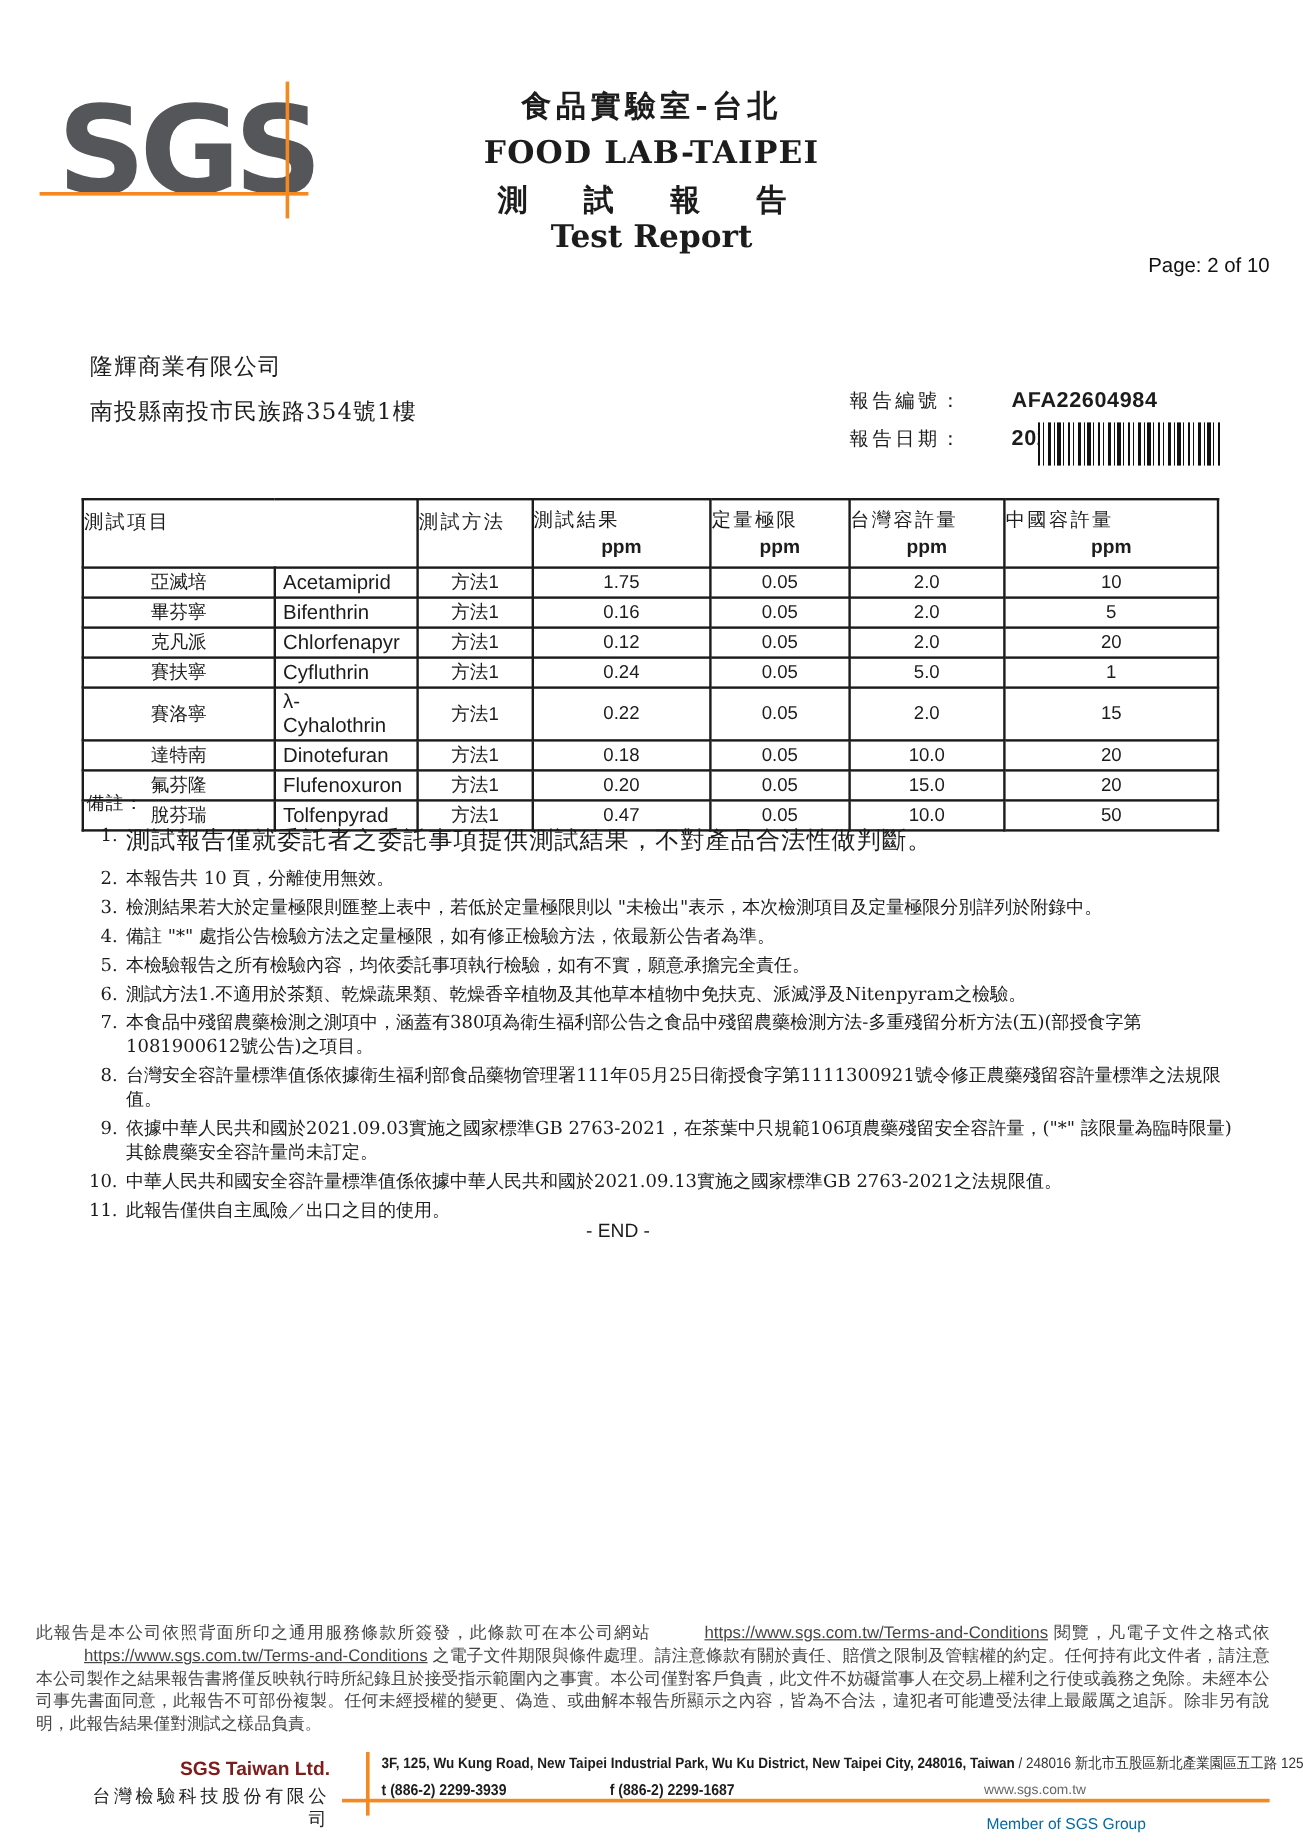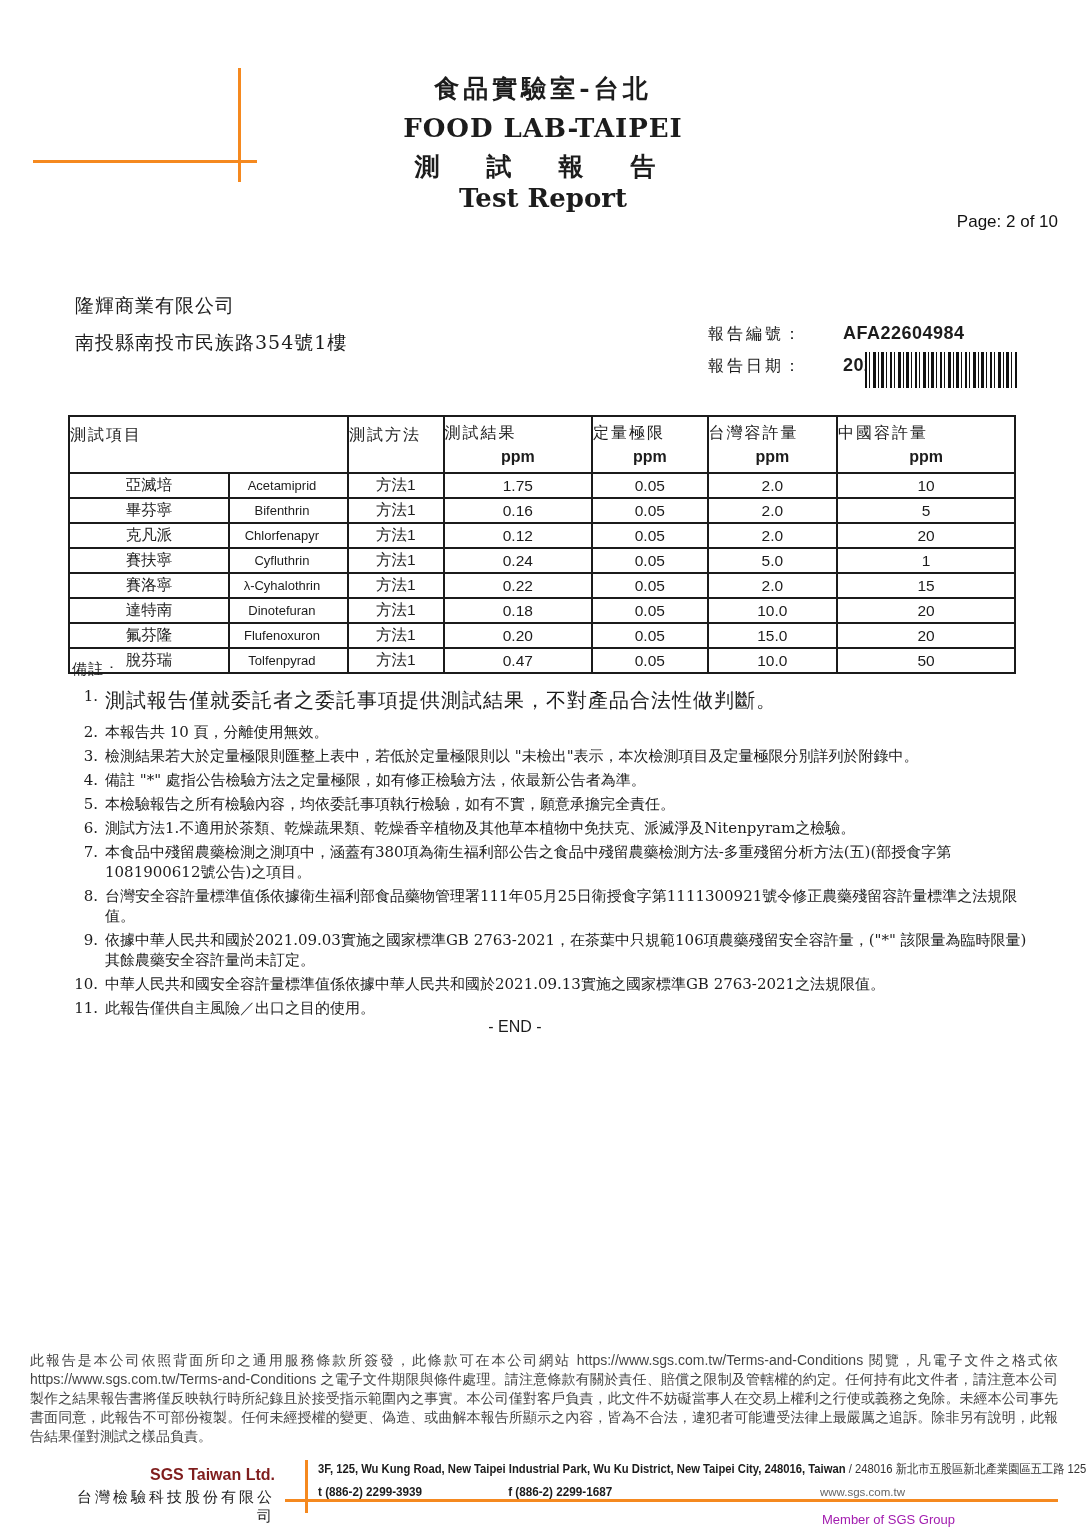--- a/index.html
+++ b/index.html
@@ -40,57 +40,58 @@
   }
   
   table.results{
     position:absolute; left:68px; top:415px; width:948px;
     border-collapse:collapse; table-layout:fixed;
   }
   table.results th, table.results td{ border:2px solid #1b1b1b; }
   .hname{ font-family:"DejaVu Serif","Liberation Serif",serif; font-size:16px; font-weight:normal; letter-spacing:2px; padding-top:6px; text-align:left; }
   .hunit{ font-size:16px; padding:4px 0 6px; text-align:center; min-height:24px; }
   td.c{ text-align:center; font-size:15.5px; height:23px; padding:1px 16px; }
-  td.l{ text-align:center; font-size:13px; height:23px; padding:1px 19px 1px 6px; }
+  td.l{ text-align:left; font-size:17px; height:23px; padding:1px 19px 1px 6px; }
   
   .notes{ position:absolute; left:72px; top:660px; width:962px; }
   .notes-label{ font-family:"DejaVu Serif","Liberation Serif",serif; font-size:15px; margin-bottom:7px; letter-spacing:1px; }
   .note{ display:flex; margin-bottom:4px; font-family:"DejaVu Serif","Liberation Serif",serif; font-size:15px; line-height:20px; }
   .note .nnum{ flex:none; width:26px; text-align:right; margin-right:7px; }
   .note .ntext{ flex:1; }
   .note-big{ margin-bottom:8px; }
   .note-big .ntext{ font-size:20px; line-height:28px; letter-spacing:1px; }
   .note-big .nnum{ padding-top:0; }
   .endmark{ position:absolute; left:0; width:1030px; top:1018px; text-align:center; font-size:16px; }
   
   .disclaimer{
     position:absolute; left:30px; top:1351px; width:1028px;
     font-size:14px; line-height:19px; color:#454545; text-align:justify;
     font-family:"Liberation Sans",sans-serif;
   }
-  .dlink{ color:#454545; cursor:pointer; }
+  .dlink{ text-decoration:underline; color:#454545; cursor:pointer;margin-left:40px; }
   .f-company{ position:absolute; left:60px; top:1466px; width:215px; text-align:right; }
   .f-sgs{ color:#7f1d1d; font-weight:bold; font-size:16px; margin-bottom:4px; }
   .f-zh{ font-family:"DejaVu Serif","Liberation Serif",serif; font-size:15px; letter-spacing:3px; color:#222; }
   .f-vline{ position:absolute; left:305px; top:1460px; width:3px; height:53px; background:#f5891f; }
   .f-hline{ position:absolute; left:285px; top:1499px; width:773px; height:3px; background:#f5891f; }
   .f-addr{ position:absolute; left:318px; top:1461px; width:820px; transform:scaleX(0.9); transform-origin:left top; }
   .f-addr1{ font-size:12.5px; margin-bottom:6px; white-space:nowrap; }
   .f-addr1 .b{ font-weight:bold; color:#1c1c1c; }
   .f-addr1 .zh{ color:#333; }
   .f-addr2{ font-size:13px; font-weight:bold; }
   .f-fax{ margin-left:92px; }
   .f-web{ position:absolute; left:820px; top:1486px; font-size:11.5px; color:#666; }
-  .f-member{ position:absolute; left:822px; top:1512px; font-size:13px; color:#a21caf; }
+  .f-member{ position:absolute; left:822px; top:1512px; font-size:13px; color:#0369a1; }
 </style>
 </head>
 <body>
 
 <div class="page">
 
+  <div class="logo-text">SGS</div>
   <div class="logo-hline"></div>
   <div class="logo-vline"></div>
 
   <div class="titles">
     <div class="t-zh1">食品實驗室-台北</div>
     <div class="t-en1">FOOD LAB-TAIPEI</div>
     <div class="t-zh2">測 試 報 告</div>
     <div class="t-en2">Test Report</div>
   </div>
 

